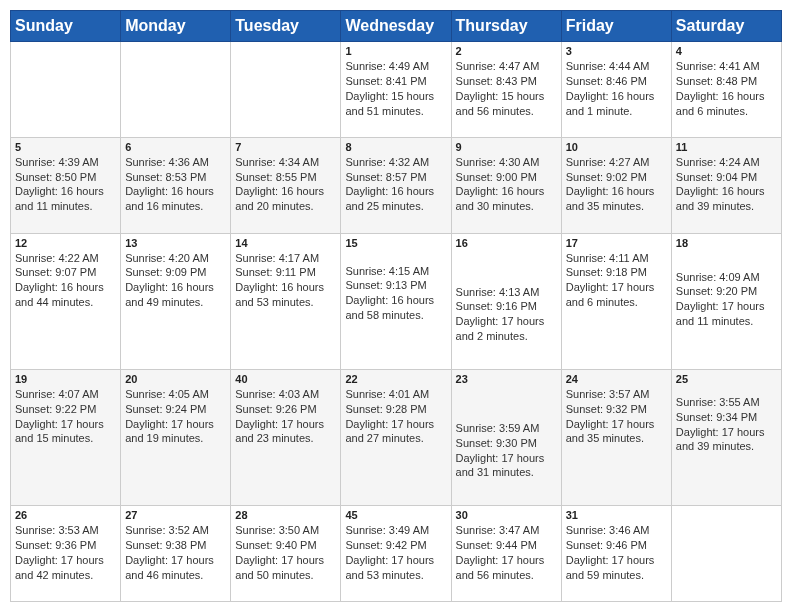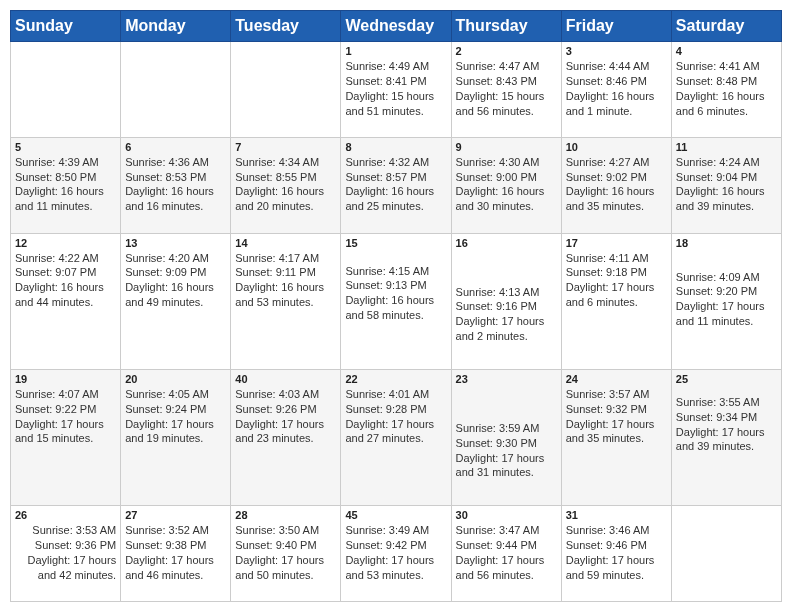--- a/index.html
+++ b/index.html
@@ -283,21 +283,21 @@
             <span class="day-num">25</span>
             <div class="day-detail" style="white-space: pre-line; margin-top: 10px;">Sunrise: 3:55 AM
 Sunset: 9:34 PM
 Daylight: 17 hours
 and 39 minutes.</div>
           </td>
         </tr>
         <tr>
           <td>
             <span class="day-num">26</span>
-            <div class="day-detail" style="white-space: pre-line; text-align: right;">Sunrise: 3:53 AM
+            <div class="day-detail" style="white-space: pre-line;">Sunrise: 3:53 AM
 Sunset: 9:36 PM
 Daylight: 17 hours
 and 42 minutes.</div>
           </td>
           <td>
             <span class="day-num">27</span>
             <div class="day-detail" style="white-space: pre-line;">Sunrise: 3:52 AM
 Sunset: 9:38 PM
 Daylight: 17 hours
 and 46 minutes.</div>

